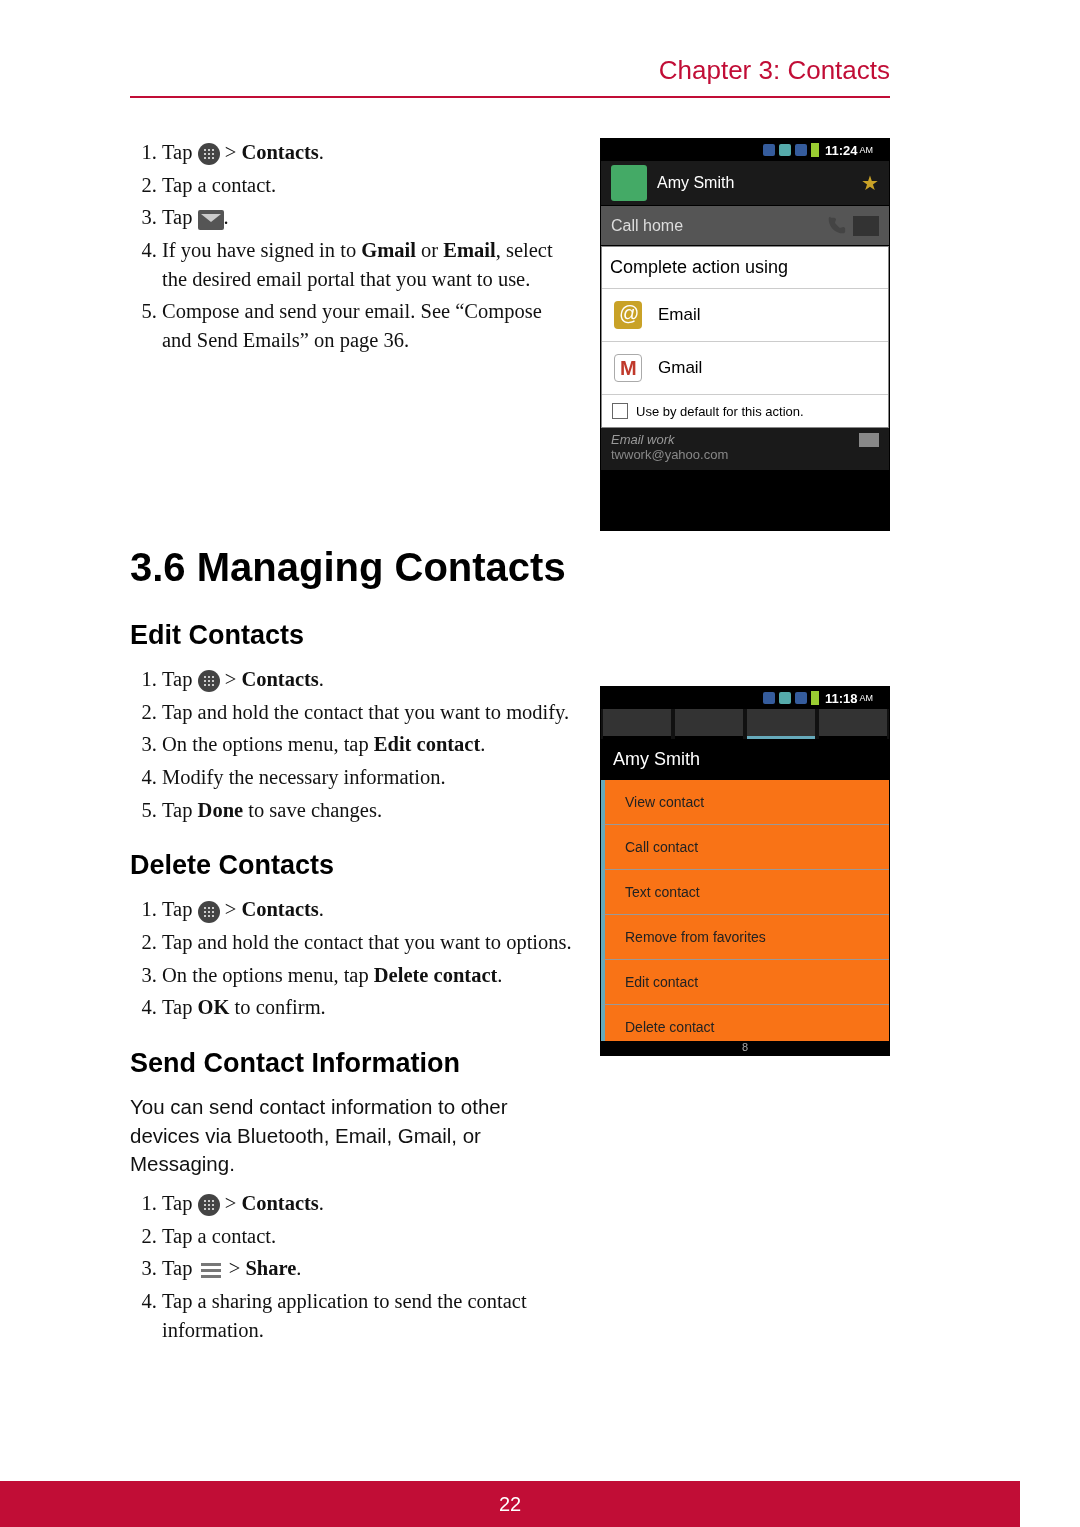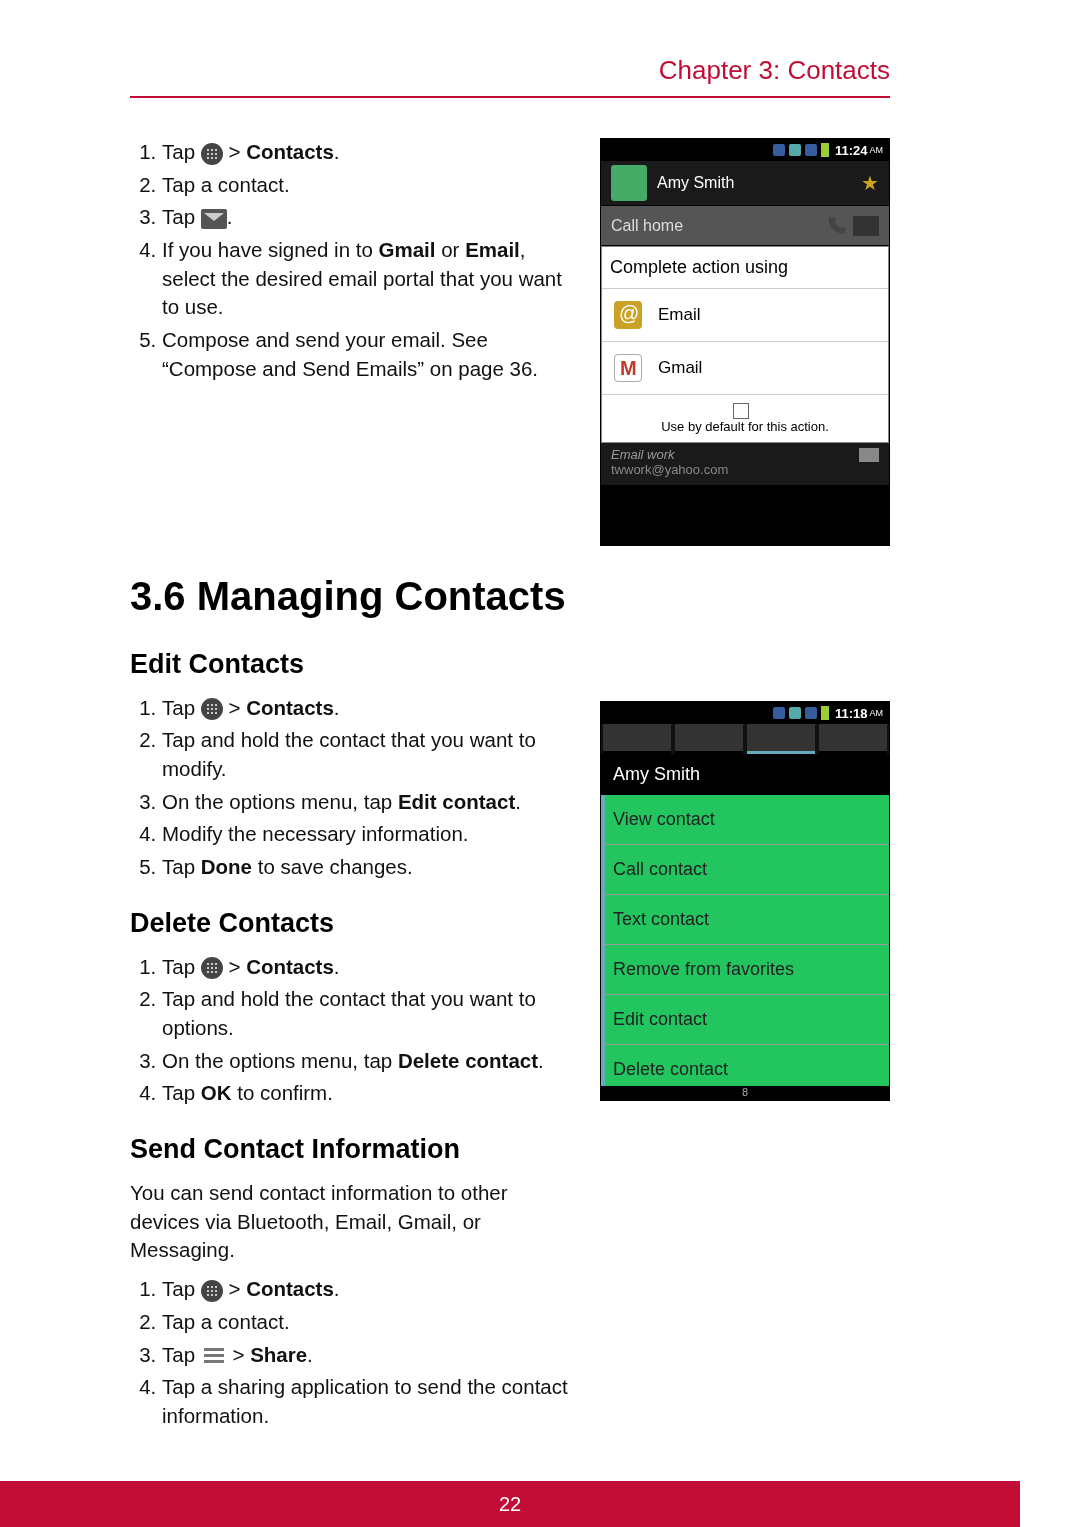--- a/index.html
+++ b/index.html
@@ -6,21 +6,21 @@
   html, body { width: 1080px; height: 1527px; background: #fff; font-family: Arial, Helvetica, sans-serif; }
   .page { width: 1020px; height: 1527px; padding: 55px 130px 0 130px; position: relative; }
   .header-line { border-bottom: 2px solid #c10d36; padding-bottom: 10px; margin-bottom: 40px; text-align: right; }
   .chapter { color: #c10d36; font-size: 26px; }
   .content-wrap { display: flex; }
   .left-col { flex: 1; padding-right: 25px; }
   .right-col { width: 290px; }
   h2.sub { font-size: 27px; font-weight: bold; margin-top: 2px; margin-bottom: 14px; color:#000;}
   h1.section { font-size: 40px; font-weight: bold; margin-top: 55px; margin-bottom: 30px; color:#000;}
   ol { list-style: decimal; padding-left: 32px; }
-  ol li { font-size: 20.5px; line-height: 1.4; margin-bottom: 4px; color:#111; }
+  ol li { font-size: 20.5px; line-height: 1.4; margin-bottom: 4px; color:#111;font-family:Liberation Serif, serif; }
   .bold { font-weight: bold; }
   .apps-icon {
     display: inline-block; width: 22px; height: 22px; vertical-align: middle;
     background: #444; border-radius: 50%; position: relative;
   }
   .apps-icon::after{
     content:""; position:absolute; width:12px; height:12px; top:5px; left:5px;
     background-image: radial-gradient(#ccc 1px, transparent 1px);
     background-size: 4px 4px;
   }
@@ -38,53 +38,53 @@
     border-radius:3px; position:relative;
   }
   .menu-icon span, .menu-icon::before, .menu-icon::after{
     content:""; position:absolute; left:3px; width:20px; height:3px; background:#777;
   }
   .menu-icon::before{ top:1px; }
   .menu-icon span{ top:7px; }
   .menu-icon::after{ top:13px; }
   
   .shot { width: 290px; border:1px solid #000; background:#000; position:relative; }
-  .status-bar{ height:22px; background:#000; color:#fff; font-size:12px; display:flex; justify-content:flex-end; align-items:center; padding:0 6px;border-radius:8px; }
+  .status-bar{ height:22px; background:#000; color:#fff; font-size:12px; display:flex; justify-content:flex-end; align-items:center; padding:0 16px;border-radius:8px; }
   .status-bar .sig{ width:12px; height:12px; background:#355c9c; margin-right:4px; border-radius:2px;}
   .status-bar .sig2{ width:12px; height:12px; background:#5aa; margin-right:4px; border-radius:2px;}
   .status-bar .batt{ width:8px; height:14px; background:#9acd32; margin-right:6px;}
   .status-bar .time{ font-weight:bold; font-size:13px; }
   .status-bar .am{ font-size:9px; margin-left:2px;}
   .shot-row{ display:flex; align-items:center; background:#1a1a1a; color:#fff; height:45px; padding:0 10px; border-bottom:1px solid #000;}
   .shot-row.grey{ background:#555; color:#ddd; height:40px;}
   .avatar{ width:36px; height:36px; background:#4a6; margin-right:10px; border-radius:3px;}
   .star{ color:#c9a227; font-size:20px; margin-left:auto;}
   .phone-ic{ width:22px; height:22px; color:#444; margin-left:auto; margin-right:6px;}
   .msg-ic{ width:26px; height:20px; background:#333; position:relative;}
   .dialog{ background:#fff; color:#000; border:1px solid #888; margin:0;}
   .dialog-title{ background:#fff; font-size:18px; padding:10px 8px; border-bottom:1px solid #ccc;}
   .dialog-item{ display:flex; align-items:center; padding:12px; font-size:17px; border-bottom:1px solid #ccc;}
   .dialog-item .ic{ width:28px; height:28px; margin-right:16px; border-radius:4px;}
   .ic-email{ background:#c9a227; position:relative;}
   .ic-email::after{content:"@"; color:#fff; font-size:20px; position:absolute; top:1px; left:5px;}
   .ic-gmail{ background:#fff; border:1px solid #aaa; position:relative;}
   .ic-gmail::after{content:"M"; color:#c0392b; font-weight:bold; font-size:20px; position:absolute; top:2px; left:5px;}
-  .dialog-check{ display:flex; align-items:center; padding:8px 10px; font-size:13px;flex-direction:column;}
+  .dialog-check{ display:flex; align-items:flex-end; padding:8px 10px; font-size:13px;}
   .dialog-check .cb{ width:16px; height:16px; border:1px solid #666; margin-right:8px;}
   .dim-row{ background:#1a1a1a; color:#888; font-size:13px; padding:4px 10px 8px;}
   .dim-row .gm{ color:#999; display:flex; justify-content:space-between; align-items:center;font-style:italic;}
   .dim-row .env{ width:20px; height:14px; background:#888; }
   .shot1{ margin-bottom: 0px; }
 
   
   .shot2 .tabs{ height:30px; background:#111; display:flex; }
   .shot2 .tabs div{ flex:1; border-bottom:3px solid #000; margin:0 2px; background:#333;}
   .shot2 .tabs div.active{ border-bottom-color:#6ab;}
   .shot2 .name-row{ background:#000; color:#fff; padding:10px 12px; font-size:18px;}
-  .shot2 .menu-item{ background:#22c55e; color:#222; padding:14px 8px; font-size:18px; border-bottom:1px solid #999; border-left:4px solid #6ab;}
+  .shot2 .menu-item{ background:#f97316; color:#222; padding:14px 20px; font-size:14px; border-bottom:1px solid #999; border-left:4px solid #6ab;}
   .shot2 .menu-item.last{ border-bottom:none; padding-bottom:6px;}
   .shot2 .pn{ font-size:11px; color:#aaa; text-align:center; padding-bottom:2px;}
 
   .para { font-size:20.5px; line-height:1.4; color:#111; margin-bottom:10px;}
 
   .footer-bar{ position:absolute; left:0; right:0; bottom:0; height:46px; background:#c10d36; color:#fff; text-align:center; font-size:20px; line-height:46px;}
 </style>
 </head>
 <body>
 

